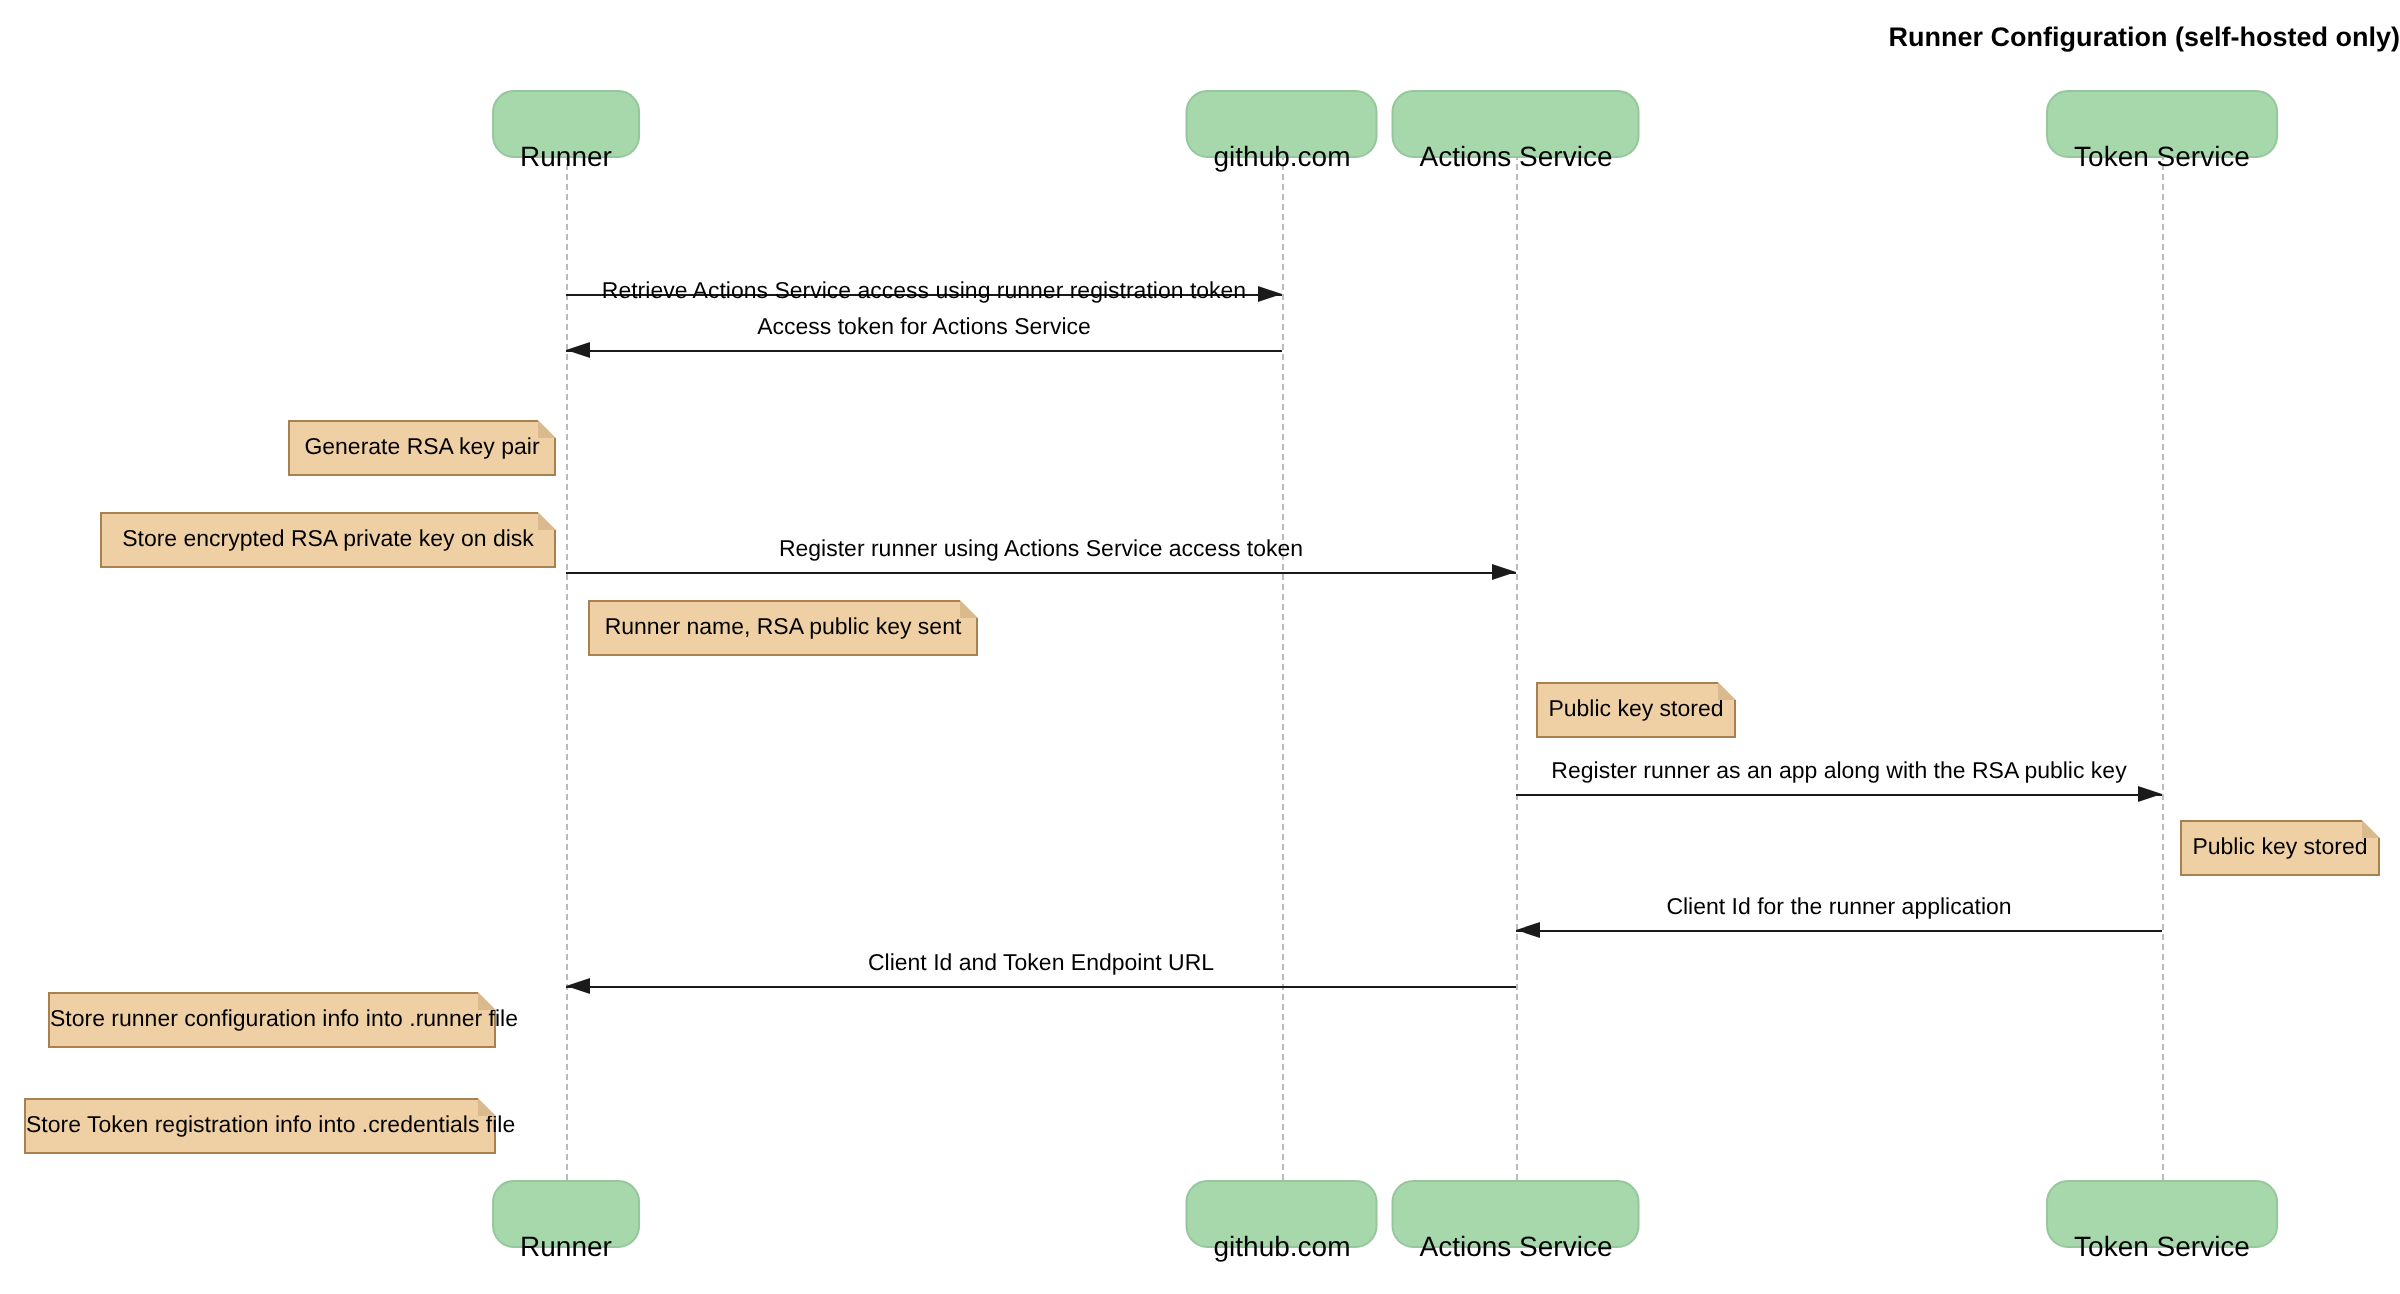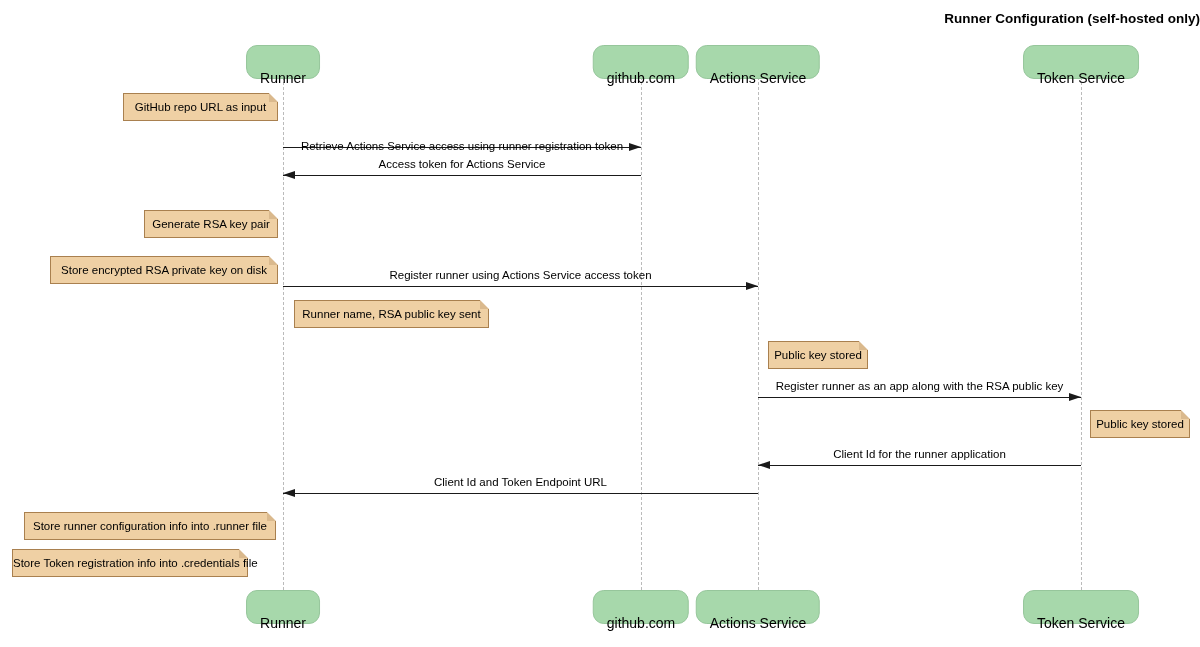--- a/index.html
+++ b/index.html
@@ -75,21 +75,20 @@
     <div class="msg-label" style="left: 520.5px; top: 269px;">Register runner using Actions Service access token</div>
     <div class="msg-line" style="left: 758px; top: 397px; width: 323px;"></div>
     <div class="arr right" style="top: 393px; left: 1069px;"></div>
     <div class="msg-label" style="left: 919.5px; top: 380px;">Register runner as an app along with the RSA public key</div>
     <div class="msg-line" style="left: 758px; top: 465px; width: 323px;"></div>
     <div class="arr left" style="top: 461px; left: 758px;"></div>
     <div class="msg-label" style="left: 919.5px; top: 448px;">Client Id for the runner application</div>
     <div class="msg-line" style="left: 283px; top: 493px; width: 475px;"></div>
     <div class="arr left" style="top: 489px; left: 283px;"></div>
     <div class="msg-label" style="left: 520.5px; top: 476px;">Client Id and Token Endpoint URL</div>
-    <div class="note" style="left: 123px; top: 93px; width: 155px;">GitHub repo URL as input</div>
     <div class="note" style="left: 144px; top: 190px; width: 134px; margin-top: 20px;">Generate RSA key pair</div>
     <div class="note" style="left: 50px; top: 217px; width: 228px; margin-top: 39px;">Store encrypted RSA private key on disk</div>
     <div class="note" style="left: 294px; top: 300px; width: 195px;">Runner name, RSA public key sent</div>
     <div class="note" style="left: 768px; top: 341px; width: 100px;">Public key stored</div>
     <div class="note" style="left: 1090px; top: 410px; width: 100px;">Public key stored</div>
-    <div class="note" style="left: 24px; top: 512px; width: 252px;">Store runner configuration info into .runner file</div>
+    <div class="note" style="left: 24px; top: 496px; width: 224px;">Store runner configuration info into .runner file</div>
     <div class="note" style="left: 12px; top: 549px; width: 236px;">Store Token registration info into .credentials file</div>
   </div>
 
 </body></html>

